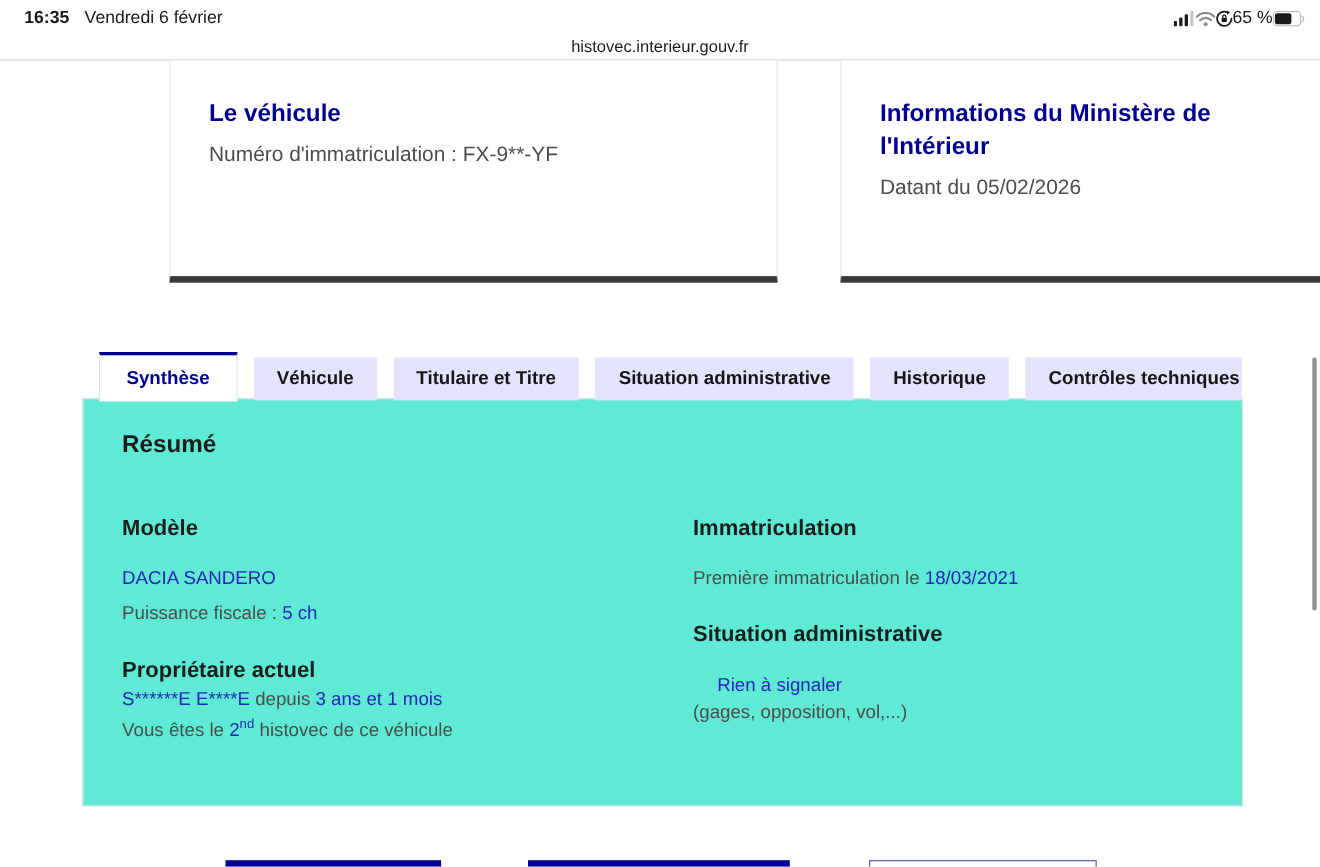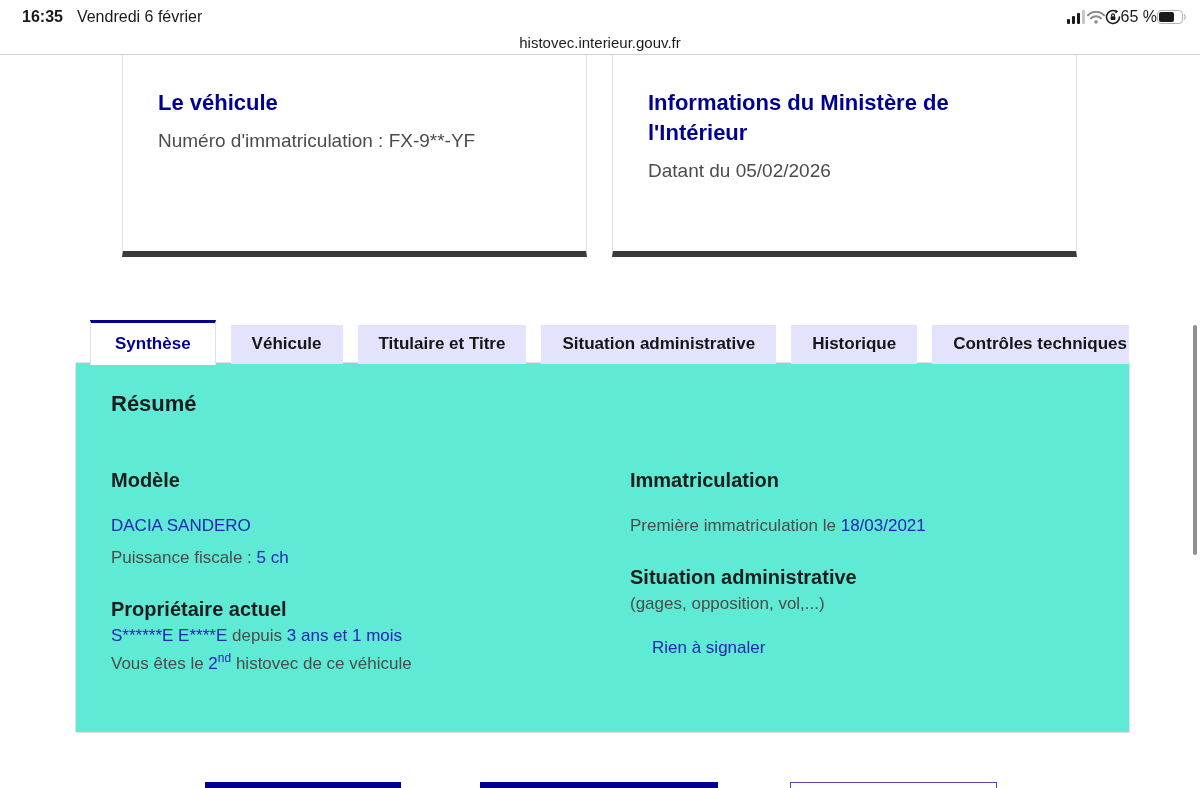--- a/index.html
+++ b/index.html
@@ -27,24 +27,25 @@
   .urlbar {
     position: absolute; top: 30px; left: 0; right: 0; height: 25px;
     display: flex; align-items: center; justify-content: center;
     font-size: 15px; color: #1c1c1e; border-bottom: 1px solid #d4d4d4;
     background: #fff;
   }
 
   
   .cards { position: absolute; top: 55px; left: 122px; display: flex; gap: 25px; }
   .card {
-    width: 465px; height: 202px; background: #fff;
+    width: 553px; height: 202px; background: #fff;
     border-left: 1px solid #e3e3e3; border-right: 1px solid #e3e3e3;
     border-bottom: 6px solid #3a3a3a;
     padding: 33px 19px 0 35px;
+    margin-left: 32px;
   }
   .card h2 {
     color: #000091; font-size: 22px; font-weight: 700; line-height: 30px;
     margin-bottom: 12px;
   }
   .card .card-sub { color: #4c4c4c; font-size: 19px; }
   .card.card-ministry h2 { max-width: 330px; }
 
   
   .tabs {
@@ -193,25 +194,25 @@
         </p>
       </div>
 
       <div class="col-right">
         <h3 class="section-h mt-44">Immatriculation</h3>
         <p class="body-txt mt-24">
           <span class="gray">Première immatriculation le </span><span class="blue">18/03/2021</span>
         </p>
 
         <h3 class="section-h mt-30">Situation administrative</h3>
+        <p class="body-txt mt-24 indent">
+          <span class="blue">Rien à signaler</span>
+        </p>
         <p class="body-txt mt-5">
           <span class="gray">(gages, opposition, vol,...)</span>
-        </p>
-        <p class="body-txt mt-24 indent">
-          <span class="blue">Rien à signaler</span>
         </p>
       </div>
     </div>
   </div>
 
   <div id="btn1" class="btn-stub btn-solid"></div>
   <div id="btn2" class="btn-stub btn-solid"></div>
   <div id="btn3" class="btn-stub btn-outline"></div>
 
   <div class="scrollbar"></div>

